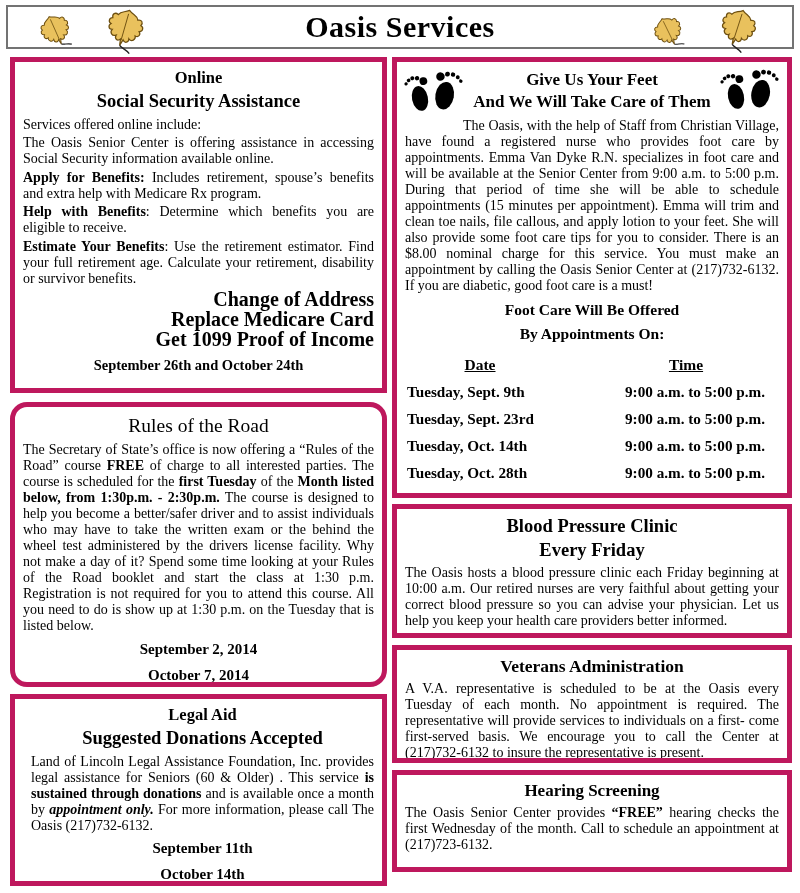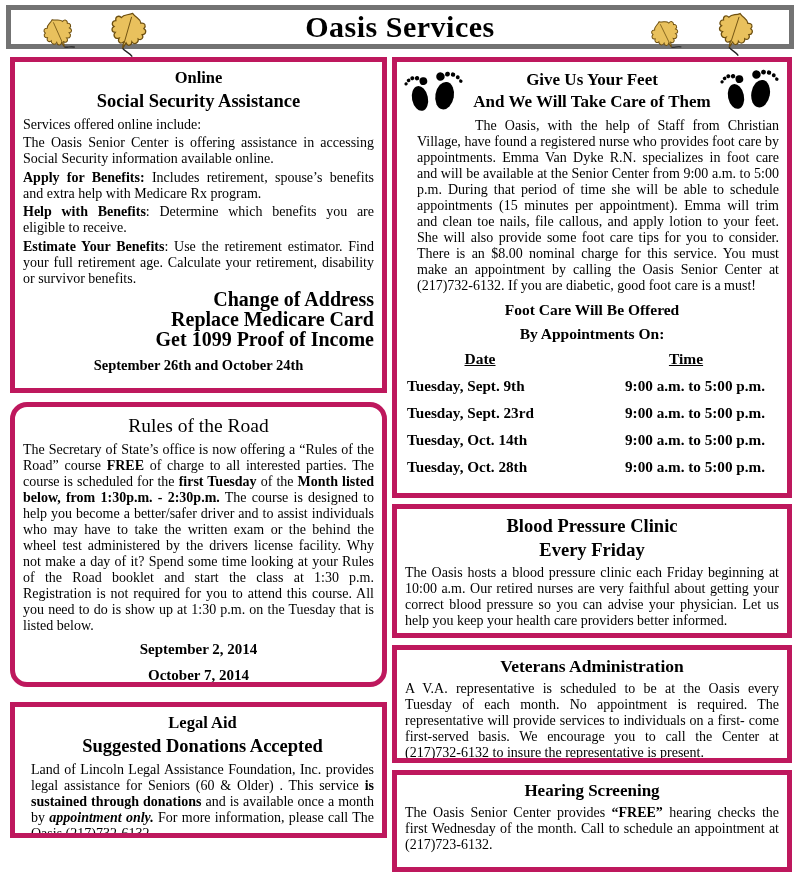--- a/index.html
+++ b/index.html
@@ -5,21 +5,21 @@
   * { box-sizing: border-box; margin: 0; padding: 0; }
   html,body { background:#fff; }
   .page {
     position: relative; width: 800px; height: 893px; background: #fff;
     font-family: "Liberation Serif", "DejaVu Serif", serif; color: #000;
     overflow: hidden;
   }
   
   .header {
     position: absolute; left: 6px; top: 5px; width: 788px; height: 44px;
-    border: 5px solid #737373; display: flex; align-items: center; justify-content: center;
+    border: 2px solid #737373; display: flex; align-items: center; justify-content: center;
     background: #fff;
   }
   .page-title { font-weight: bold; font-size: 30px; letter-spacing: .5px; }
   .leaf { position: absolute; }
   .leaf-a { left: 30px;  top: 6px;  width: 36px; height: 38px; transform: rotate(-24deg); }
   .leaf-b { left: 94px;  top: 0px;  width: 44px; height: 46px; transform: rotate(16deg); }
   .leaf-c { right: 106px; top: 8px; width: 34px; height: 36px; transform: rotate(-26deg); }
   .leaf-d { right: 34px;  top: 0px; width: 42px; height: 45px; transform: rotate(18deg); }
   
   .col-left  { position: absolute; left: 10px;  top: 57px; width: 377px; }
@@ -31,37 +31,37 @@
   
   .h1 { text-align: center; font-weight: bold; font-size: 16.5px; line-height: 22px; }
   .h2 { text-align: center; font-weight: bold; font-size: 18.5px; line-height: 25px; }
   .rules-title { text-align: center; font-size: 19.5px; line-height: 27px; font-weight: normal; margin-bottom: 3px; }
   .body { font-size: 14px; line-height: 16px; text-align: justify; margin: 2.5px 0; }
   .body b { font-weight: bold; }
   .body .bi { font-weight: bold; font-style: italic; }
   .boldline { font-weight: bold; font-size: 20px; line-height: 20px; text-align: right; }
   .cdate { text-align: center; font-weight: bold; font-size: 14.5px; line-height: 22px; margin-top: 5px; }
   .cdate2 { text-align: center; font-weight: bold; font-size: 15px; line-height: 24px; margin-top: 2px; }
-  .indent { text-indent: 58px; margin-left: 12px; }
+  .indent { text-indent: 58px; }
   
   .fc-head { text-align: center; font-weight: bold; font-size: 15.5px; line-height: 24px; }
-  .fc-cols { display: flex; font-weight: bold; font-size: 15.5px; line-height: 22px; margin-top: 2px; }
+  .fc-cols { display: flex; font-weight: bold; font-size: 15.5px; line-height: 22px; margin-top: 8px; }
   .fc-cols .dh { width: 150px; text-align: center; text-decoration: underline; }
   .fc-cols .th { width: 150px; margin-left: 56px; text-align: center; text-decoration: underline; }
   .fc-row { display: flex; font-weight: bold; font-size: 15.2px; line-height: 23px; margin-top: 4px; }
   .fc-row .d { width: 206px; padding-left: 2px; }
   .fc-row .t { flex: 1; padding-left: 14px; }
   
   .feet { position: absolute; width: 60px; height: 50px; }
   .feet-l { left: 7px; top: 5px; }
   .feet-r { right: 7px; top: 3px; }
   
   .bx-ss { height: 336px; }
   .bx-rules { height: 285px; margin-top: 9px; border-radius: 17px; }
-  .bx-legal { height: 136px; margin-top: 15px; padding-left: 16px; }
+  .bx-legal { height: 192px; margin-top: 7px; padding-left: 16px; }
   .bx-feet { height: 441px; padding-top: 7px; }
   .bx-bp { height: 134px; margin-top: 6px; }
   .bx-va { height: 118px; margin-top: 7px; }
   .bx-hear { height: 102px; margin-top: 7px; }
   .bx-bp .h2, .bx-bp .h1 { line-height: 24px; }
 </style>
 </head>
 <body>
 
 <div class="page">

